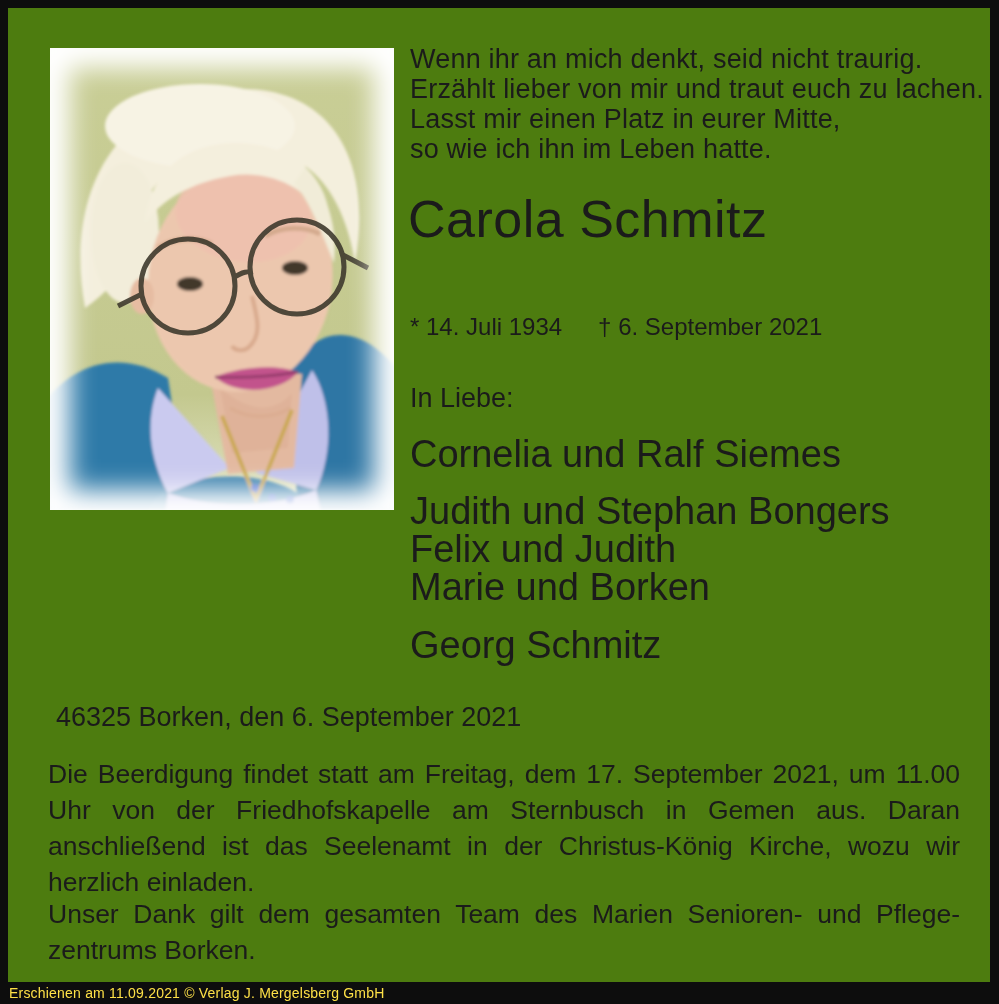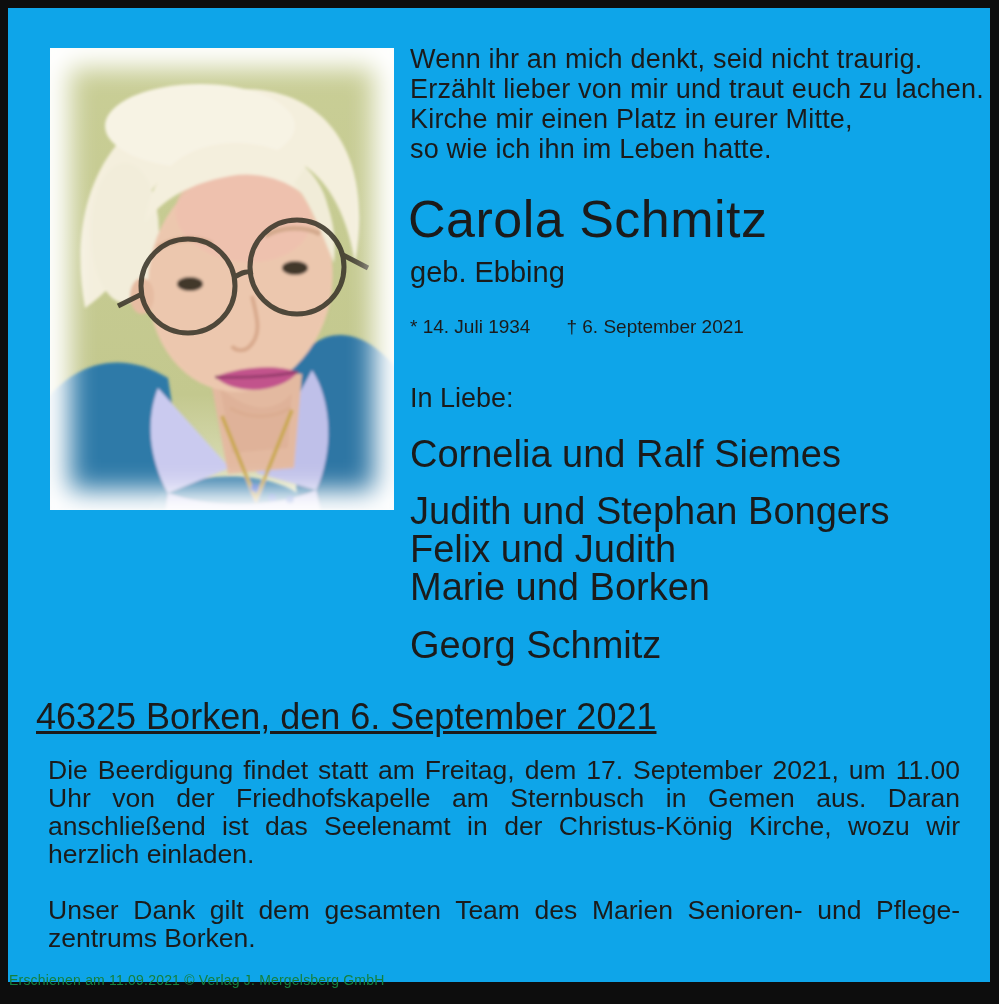--- a/index.html
+++ b/index.html
@@ -8,21 +8,21 @@
     position:relative;
     width:999px; height:1004px;
     background:#0d0d0d;
     font-family:"Liberation Sans", sans-serif;
     color:#1b1b1b;
     overflow:hidden;
   }
   .sheet {
     position:absolute;
     left:8px; top:8px; right:9px; bottom:22px;
-    background:#0ea5e9;
+    background:#4d7c0f;
   }
   
   .portrait {
     position:absolute; left:42px; top:40px;
     width:344px; height:462px;
   }
   .portrait svg { display:block; width:100%; height:100%; }
   .portrait .vignette {
     position:absolute; inset:0;
     box-shadow: inset 0 0 26px 20px #ffffff;
@@ -36,48 +36,48 @@
   .deceased-name {
     position:absolute; left:400px; top:182px;
     font-size:52px; line-height:58px; letter-spacing:.5px;
   }
   .maiden-name {
     position:absolute; left:402px; top:248px;
     font-size:29px; line-height:32px;
   }
   .dates {
     position:absolute; left:402px; top:304px;
-    font-size:19px; line-height:30px;
+    font-size:24px; line-height:30px;
   }
   .dates .death { margin-left:36px; }
   .salutation {
     position:absolute; left:402px; top:375px;
     font-size:27px; line-height:30px;
   }
   .mourner { position:absolute; left:402px; font-size:38px; line-height:38px; }
   .m-0 { top:427px; }
   .m-group { top:484px; }
   .m-4 { top:618px;text-align:center; }
   
   .dateline {
-    position:absolute; left:28px; top:694px;
-    font-size:36px; line-height:30px;text-decoration:underline;
+    position:absolute; left:48px; top:694px;
+    font-size:27px; line-height:30px;
   }
   .para {
     position:absolute; left:40px; width:912px;
-    font-size:26.5px; line-height:28px;
+    font-size:26.5px; line-height:36px;
     text-align:justify; text-align-last:left;
     hyphens:manual; -webkit-hyphens:manual;
   }
   .para-funeral { top:748px; }
   .para-thanks  { top:888px; }
   
   .footer {
-    position:absolute; left:9px; bottom:15px;
-    color:#15803d; font-size:14px; line-height:18px;
+    position:absolute; left:9px; bottom:2px;
+    color:#fde047; font-size:14px; line-height:18px;
     letter-spacing:.2px;
   }
 </style>
 </head>
 <body>
 
 <div class="page">
   <div class="sheet">
 
     <div class="portrait">
@@ -151,26 +151,25 @@
           <path d="M92,246 L68,258"></path>
           <path d="M293,207 L318,220"></path>
         </g>
       </svg>
       <div class="vignette"></div>
     </div>
 
     <div class="poem">
       <div>Wenn ihr an mich denkt, seid nicht traurig.</div>
       <div>Erzählt lieber von mir und traut euch zu lachen.</div>
-      <div>Kirche mir einen Platz in eurer Mitte,</div>
+      <div>Lasst mir einen Platz in eurer Mitte,</div>
       <div>so wie ich ihn im Leben hatte.</div>
     </div>
 
     <div class="deceased-name">Carola Schmitz</div>
-    <div class="maiden-name">geb. Ebbing</div>
     <div class="dates">
       <span class="birth">* 14. Juli 1934</span><span class="death">† 6. September 2021</span>
     </div>
 
     <div class="salutation">In Liebe:</div>
     <div class="mourner m-0">Cornelia und Ralf Siemes</div>
     <div class="mourner m-group">
       <div>Judith und Stephan Bongers</div>
       <div>Felix und Judith</div>
       <div>Marie und Borken</div>

